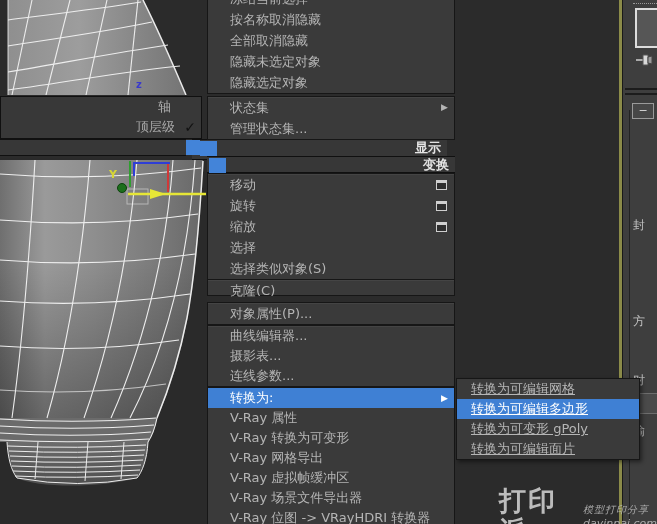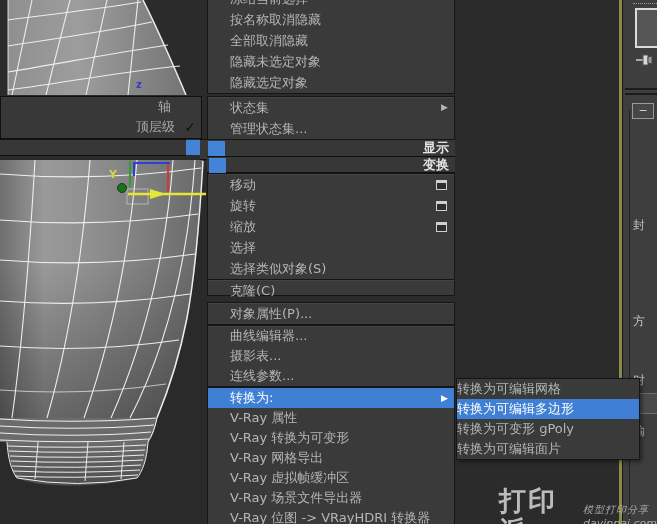--- a/index.html
+++ b/index.html
@@ -40,21 +40,21 @@
         font-size:13px;white-space:nowrap;cursor:default;}
   .r20{height:20px;line-height:20px;}
   .mrow .arr{position:absolute;right:6px;top:0;font-size:9px;color:#b5b5b5;}
   .mrow .arr::after{content:"▶";}
   .mrow.hl{background:#3f80d4;color:#fff;}
   .mrow.hl .arr{color:#fff;}
   .winicon{position:absolute;right:7px;top:6px;width:9px;height:8px;border:1px solid #cfcfcf;background:#2e2e2e;}
   .winicon::before{content:"";display:block;height:2px;background:#cfcfcf;}
   #submenu{position:absolute;left:456px;top:378px;width:184px;background:#3a3a3a;border:1px solid #161616;
            box-sizing:border-box;z-index:5;box-shadow:2px 2px 4px rgba(0,0,0,.45);}
-  #submenu .mrow{padding-left:0;}
+  #submenu .mrow{padding-left:14px;text-decoration:underline;}
   
   #watermark{position:absolute;left:487px;top:486px;z-index:6;display:flex;align-items:center;opacity:.85;margin-left:12px;}
   #wm-logo{font-size:27px;font-weight:bold;color:#d6d6d6;letter-spacing:2px;line-height:30px;}
   #wm-txt{margin-left:5px;color:#c0c0c0;font-style:italic;}
   #wm-tagline{font-size:10px;letter-spacing:1px;}
   #wm-site{font-size:11px;}
 </style>
 </head>
 <body>
 
@@ -183,21 +183,21 @@
       <span>轴</span>
     </div>
     <div class="lq-row" style="padding-right:26px">
       <span>顶层级</span>
       <span class="chk">✓</span>
     </div>
   </div>
 
   <div class="bar" style="left:0;top:139px;width:186px;height:17px"></div>
   <div class="bluesq" style="left:186px;top:140px;width:14px"></div>
-  <div class="bar qhdr" style="left:200px;top:139px;width:255px;height:21px">
+  <div class="bar qhdr" style="left:192px;top:139px;width:255px;height:21px">
     <div class="bluesq" style="left:8px;top:1px;width:17px"></div>
     <span>显示</span>
   </div>
   <div class="bar qhdr" style="left:207px;top:156px;width:248px;height:17px">
     <div class="bluesq" style="left:2px;top:1px;width:17px"></div>
     <span>变换</span>
   </div>
 
   <div class="sec" style="top:-13px">
     <div class="mrow">

